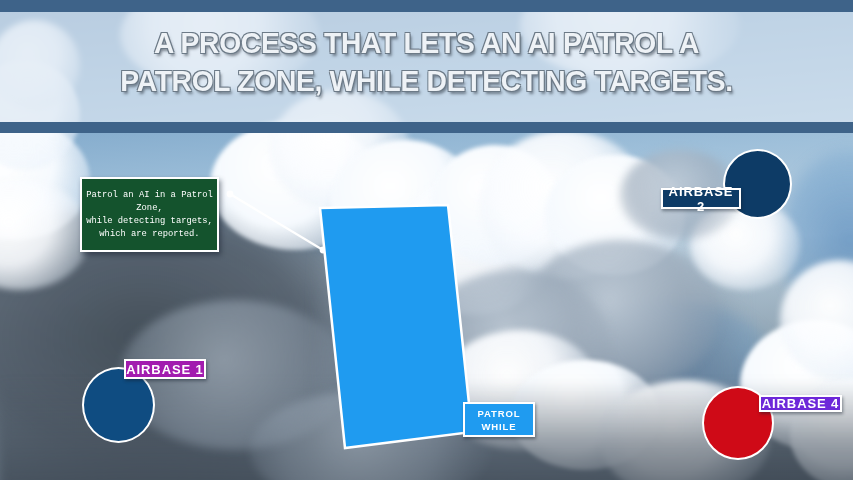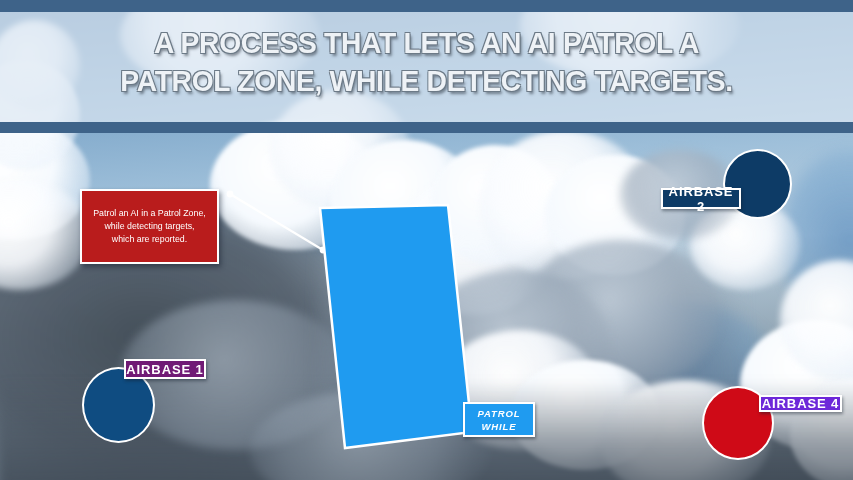--- a/index.html
+++ b/index.html
@@ -144,42 +144,41 @@
     font-family: "Liberation Sans", sans-serif;
     font-size: 13px;
     font-weight: bold;
     letter-spacing: 0.9px;
     display: flex;
     align-items: center;
     justify-content: center;
     text-align: center;
     box-shadow: 1px 2px 3px rgba(20,30,45,0.45);
   }
-  #plate-airbase-1 { left: 124px; top: 359px; width: 82px; height: 20px; background: #701a75; }
+  #plate-airbase-1 { left: 124px; top: 359px; width: 82px; height: 20px; background: #a21caf; }
   #plate-airbase-2 { left: 661px; top: 188px; width: 80px; height: 21px; background: #0d3b66; }
   #plate-airbase-4 { left: 759px; top: 395px; width: 83px; height: 17px; background: #6d28d9; border-color:#ffffff; }
   #plate-patrol-zone {
     left: 463px; top: 402px; width: 72px; height: 35px;
     background: #1f9bf0;
     flex-direction: column;
     line-height: 13px;
     font-size: 9.5px;
-    font-style: italic;
   }
 
   
   #callout {
     position: absolute;
-    left: 80px; top: 189px;
+    left: 80px; top: 177px;
     width: 139px; height: 75px;
-    background: #b91c1c;
+    background: #14532d;
     border: 2px solid #ffffff;
     box-sizing: border-box;
     color: #ffffff;
-    font-family: Liberation Sans, sans-serif;
+    font-family: Liberation Mono, monospace;
     font-size: 8.8px;
     line-height: 13px;
     display: flex;
     align-items: center;
     justify-content: center;
     text-align: center;
     white-space: pre-line;
     box-shadow: 2px 3px 5px rgba(15,25,40,0.45);
   }
   .leader-line { position: absolute; left:0; top:0; width:853px; height:480px; }

